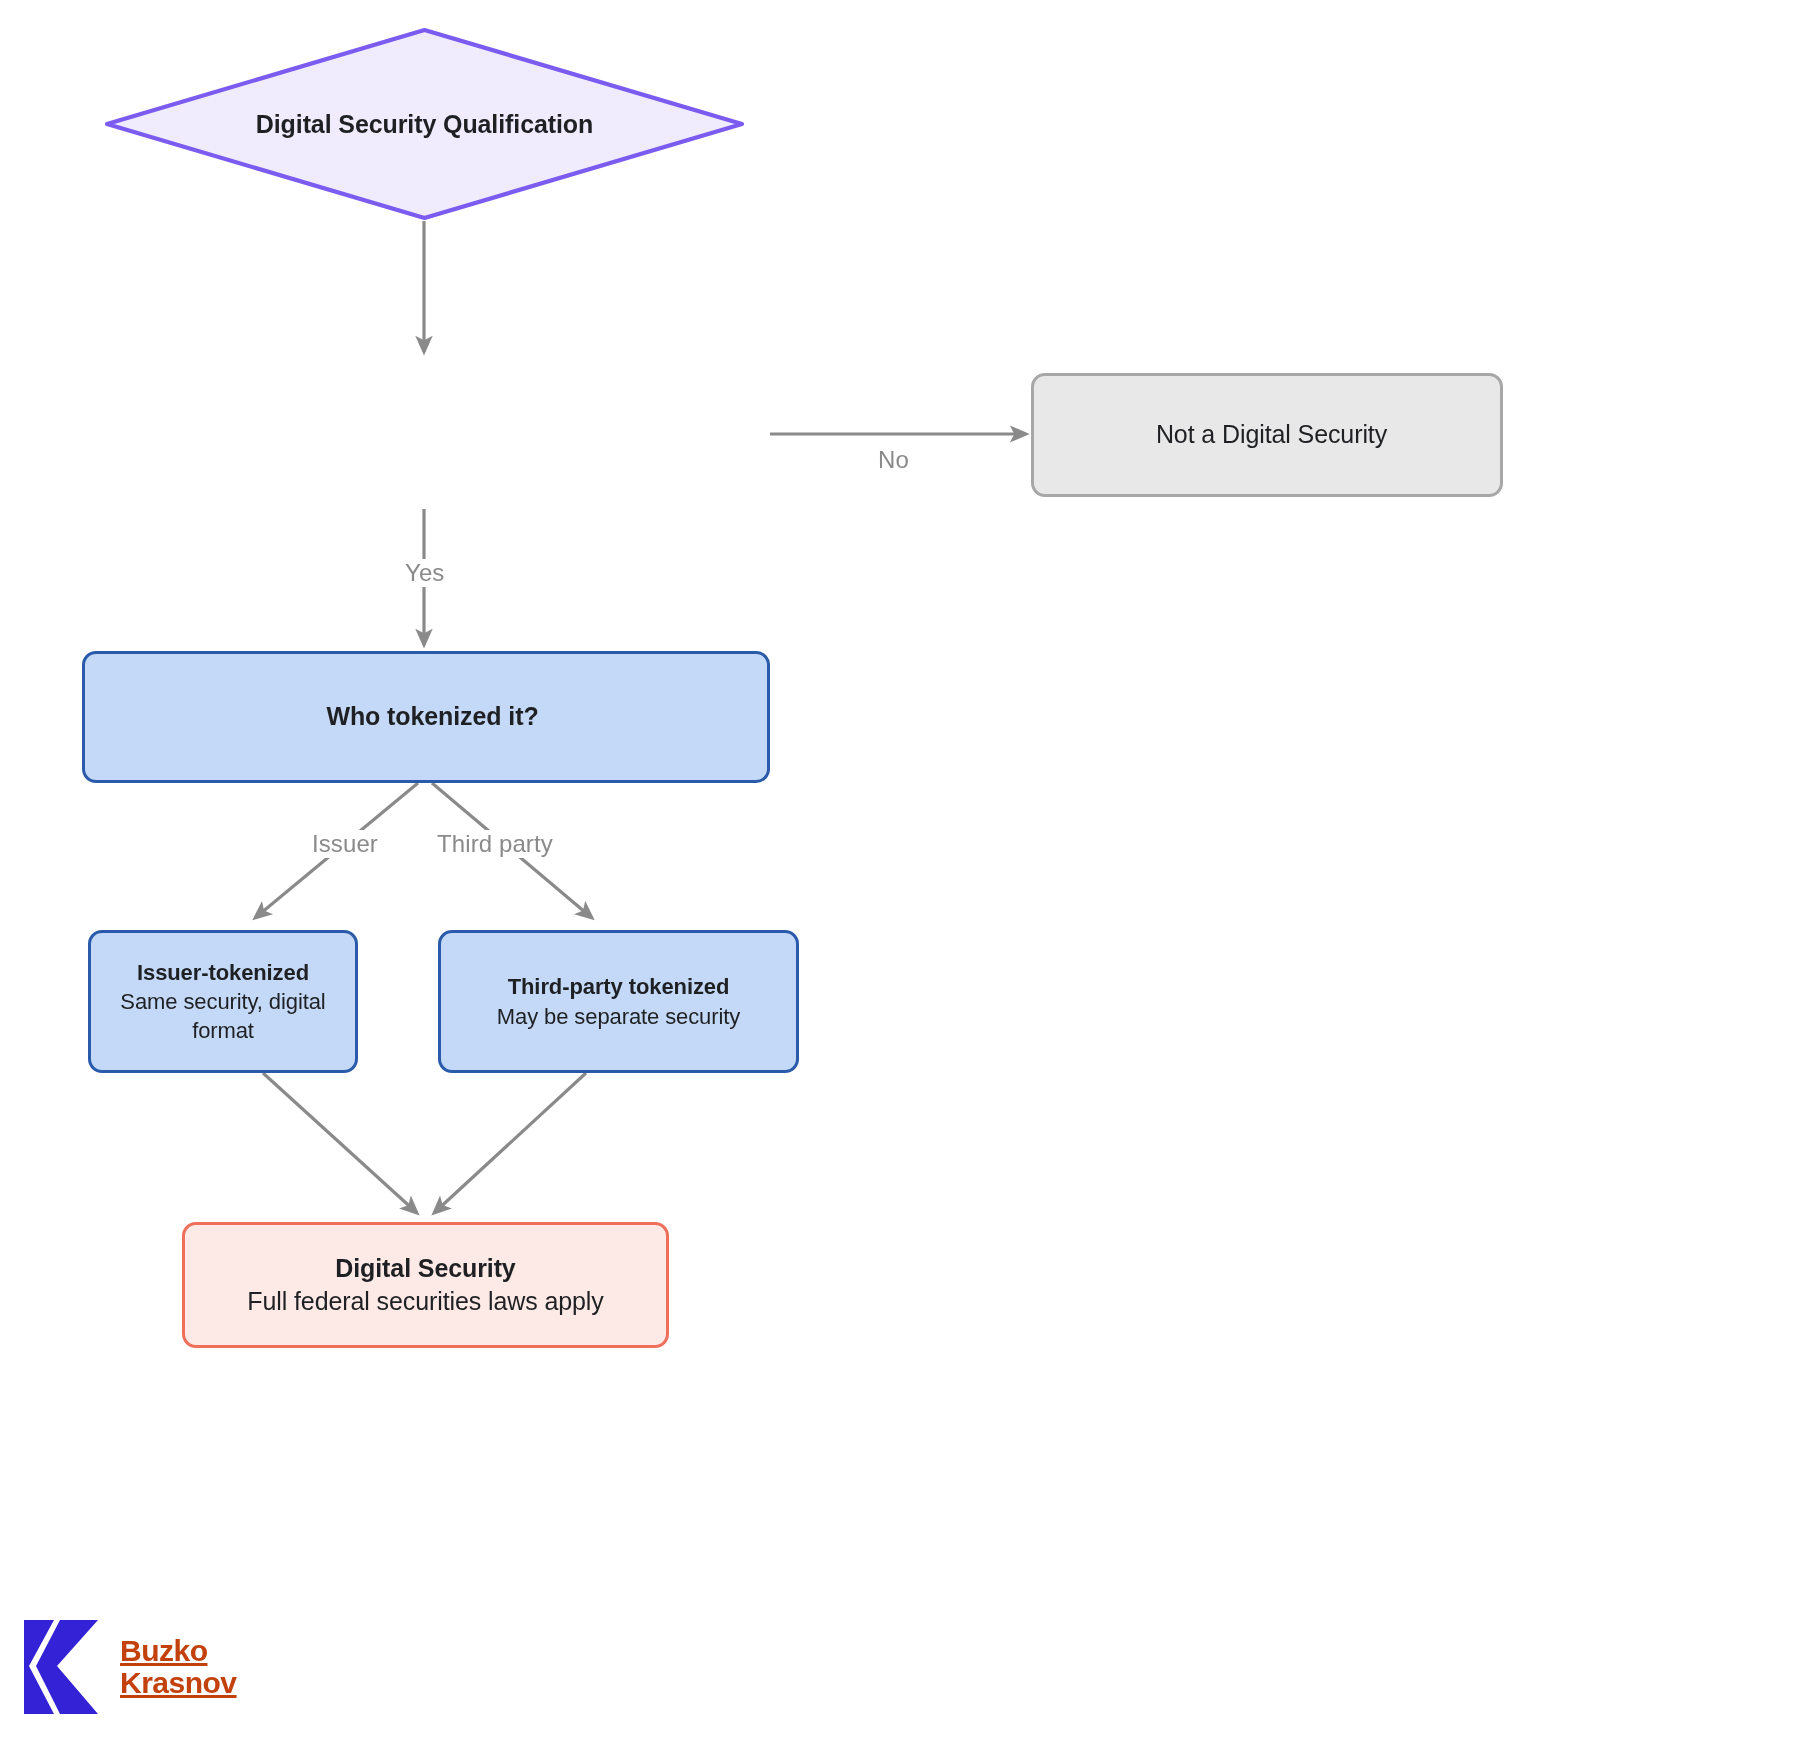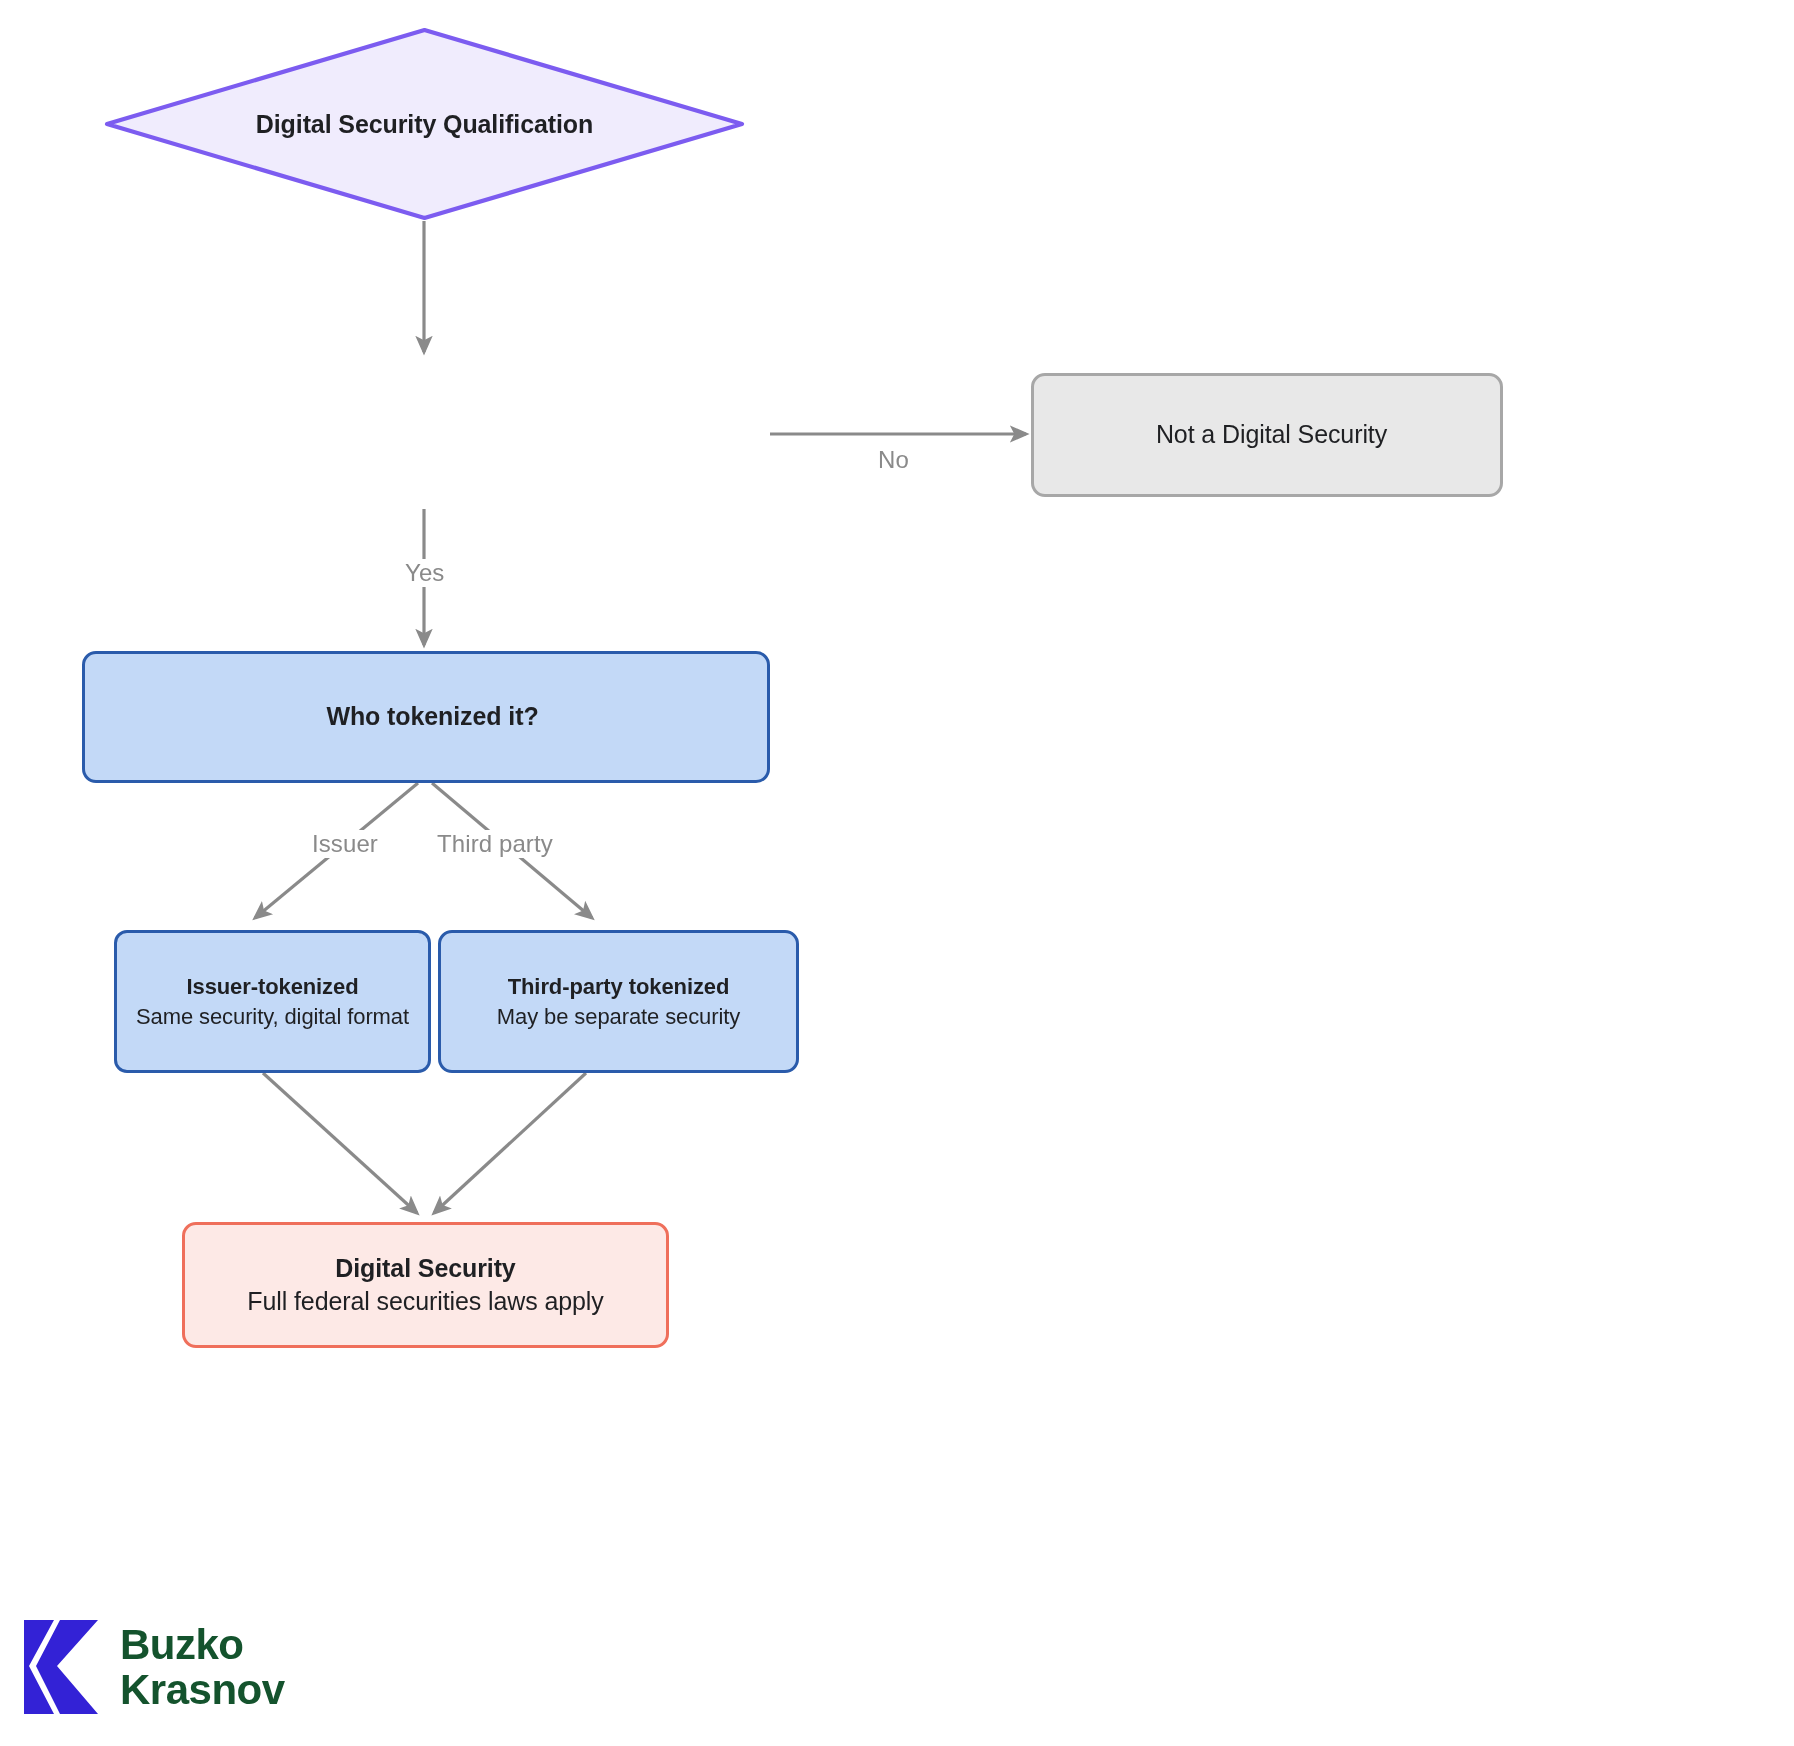--- a/index.html
+++ b/index.html
@@ -128,24 +128,25 @@
     height: 98px;
     flex: none;
   }
   #logo-text {
     display: flex;
     flex-direction: column;
     justify-content: center;
     line-height: 1.08;
   }
   #logo-text span {
-    font-size: 42px;
+    font-size: 30px;
     font-weight: bold;
-    color: #14532d;
+    color: #c2410c;
     letter-spacing: -0.5px;
+    text-decoration: underline;
   }
 </style>
 </head>
 <body>
 
 <div id="canvas">
 
   <svg id="edge-layer" viewBox="0 0 1794 1746" width="1794" height="1746">
     <defs>
       <marker id="arrow" viewBox="0 0 10 10" refX="8.2" refY="5" markerWidth="6.2" markerHeight="6.2" orient="auto-start-reverse">
@@ -195,21 +196,21 @@
       <span class="plain-line">Not a Digital Security</span>
     </div>
   </div>
 
   <div class="node box decision" style="left:82px; top:651px; width:688px; height:132px;padding-left:13px;">
     <div class="node-inner">
       <span class="title-line">Who tokenized it?</span>
     </div>
   </div>
 
-  <div class="node box decision small-box" style="left:114px; top:930px; width:317px; height:143px;border-radius:13px;">
+  <div class="node box decision small-box" style="left:88px; top:930px; width:270px; height:143px;">
     <div class="node-inner">
       <span class="title-line">Issuer-tokenized</span>
       <span class="sub-line">Same security, digital format</span>
     </div>
   </div>
 
   <div class="node box decision small-box" style="left:438px; top:930px; width:361px; height:143px;">
     <div class="node-inner">
       <span class="title-line">Third-party tokenized</span>
       <span class="sub-line">May be separate security</span>

